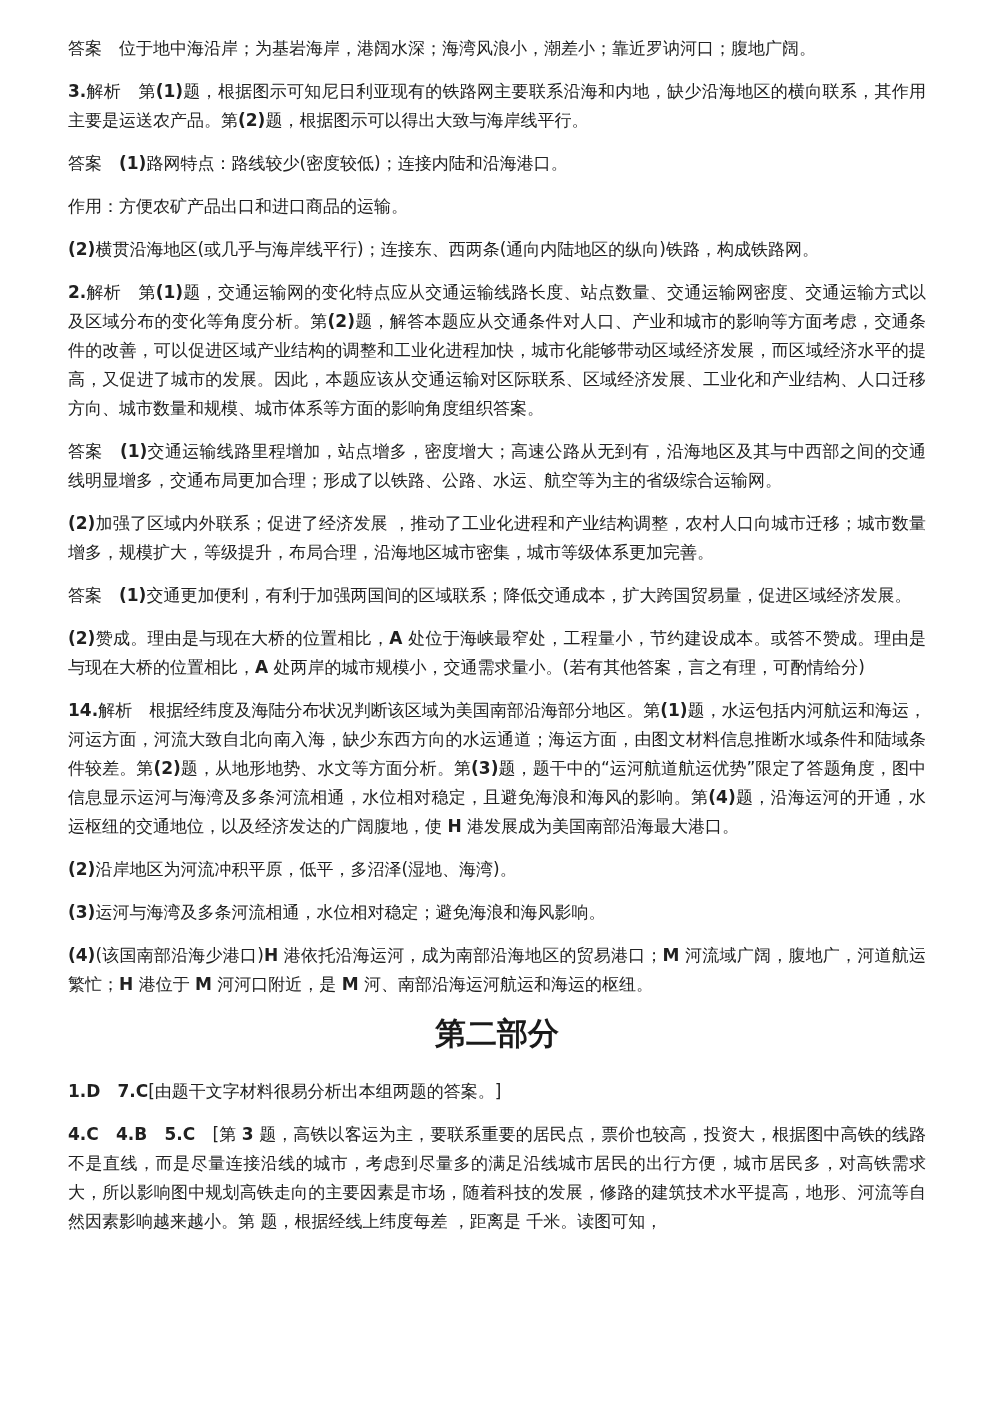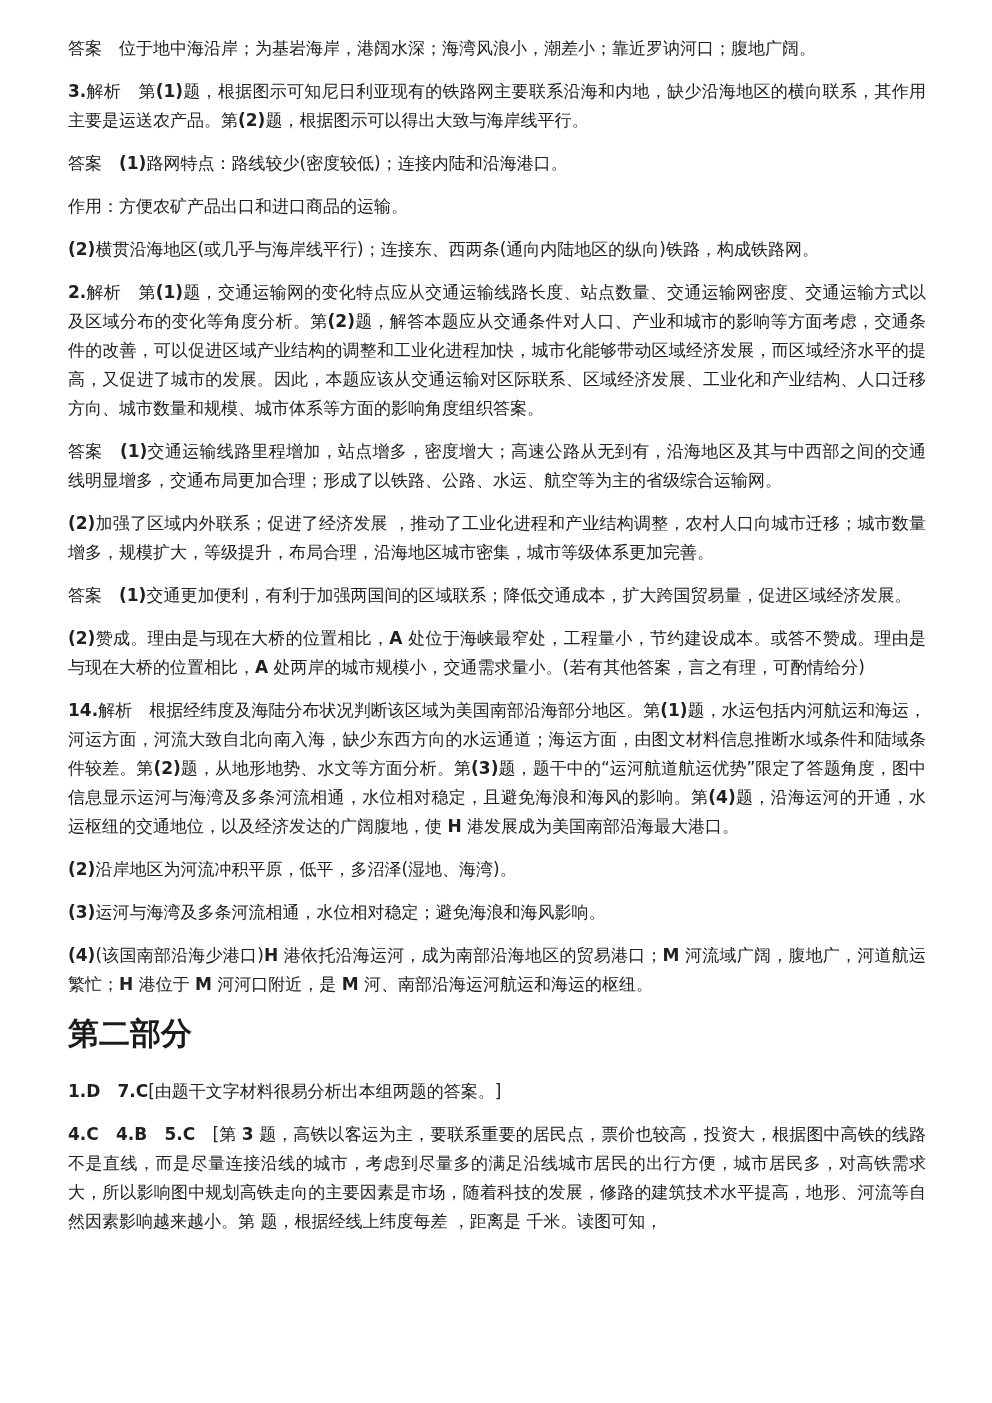--- a/index.html
+++ b/index.html
@@ -30,21 +30,21 @@
     text-justify: inter-character;
     word-break: break-all;
   }
   .para b {
     font-weight: bold;
     font-family: "DejaVu Sans", sans-serif;
   }
   .section-heading {
     font-size: 31px;
     font-weight: bold;
-    text-align: left;
+    text-align: center;
     margin: 10px 0 22px 0;
     color: #1a1a1a;
     font-family: "DejaVu Sans", sans-serif;
   }
 </style>
 </head>
 <body>
 
 <div class="page">
 

